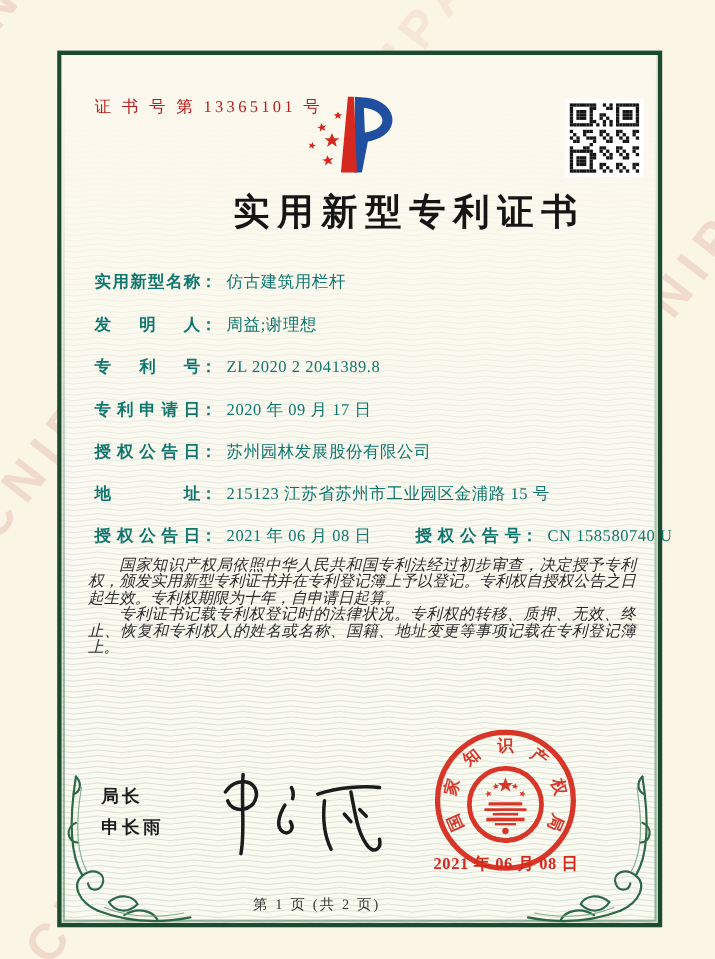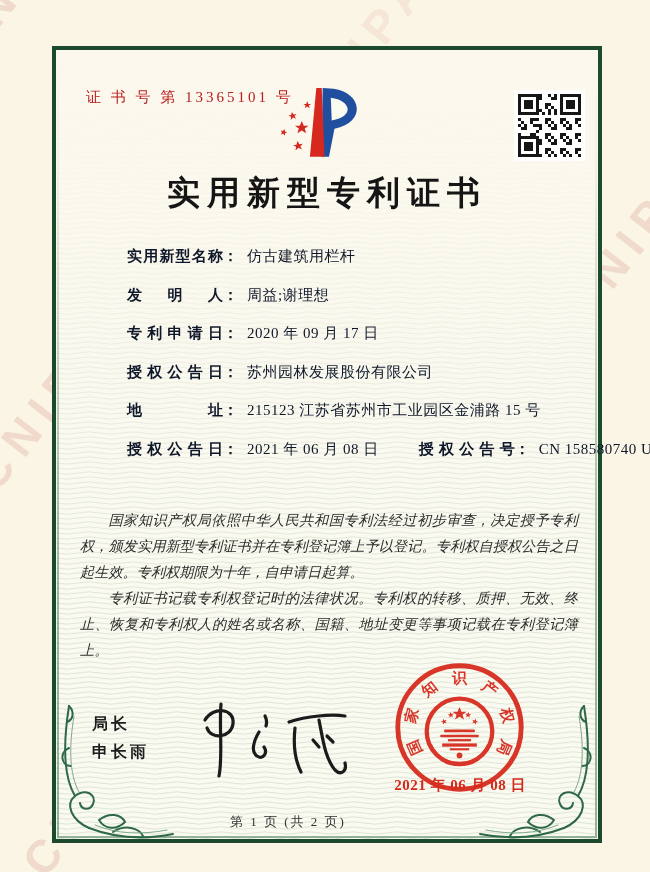--- a/index.html
+++ b/index.html
@@ -37,31 +37,31 @@
     position:absolute;left:86px;top:88px;font-size:15px;color:#b91c1c;letter-spacing:3px;
   }
   .logo{position:absolute;left:270px;top:84px;}
   .qr{
     position:absolute;left:514px;top:90px;background:#ffffff;padding:4px;
     display:grid;grid-template-columns:repeat(21,3px);grid-auto-rows:3px;
   }
   .qr .d{background:#161616;}
   .title{
     position:absolute;left:52px;width:550px;top:171px;text-align:center;
-    font-size:33px;font-weight:700;color:#151515;letter-spacing:7px;
+    font-size:33px;font-weight:700;color:#151515;letter-spacing:7px;padding-left:45px;
   }
   .fields{position:absolute;left:86px;top:247px;width:470px;}
-  .frow{height:23px;margin-bottom:15.5px;font-size:15px;color:#0f172a;white-space:nowrap;margin-left:41px;}
+  .frow{height:23px;margin-bottom:15.5px;font-size:15px;color:#0f766e;white-space:nowrap;}
   .flabel{display:inline-block;width:96px;text-align:justify;text-align-last:justify;font-weight:600;}
   .fcolon{font-weight:600;}
   .fvalue{margin-left:9px;letter-spacing:0.5px;}
   .flabel2{display:inline-block;width:96px;text-align:justify;text-align-last:justify;font-weight:600;margin-left:40px;}
   .paras{
     position:absolute;left:80px;top:507px;width:498px;
-    font-size:14.2px;line-height:26px;color:#2b2b2b;text-align:justify;font-style:italic;
+    font-size:14.2px;line-height:15px;color:#2b2b2b;text-align:justify;font-style:italic;
   }
   .paras p{margin:0;text-indent:2em;}
   .officer{
     position:absolute;left:92px;font-family:"Liberation Sans","DejaVu Sans",sans-serif;
     font-size:16px;font-weight:700;color:#1d1d1d;letter-spacing:3px;
   }
   .officer-title{top:714px;}
   .officer-name{top:742px;text-align:center;}
   .signature{position:absolute;left:193px;top:698px;}
   .signature path{stroke:#1b1b1b;stroke-width:3.2;fill:none;stroke-linecap:round;stroke-linejoin:round;}
@@ -741,20 +741,21 @@
       <div></div>
       <div></div>
       <div class="d"></div>
     </div>
 
   <div class="title">实用新型专利证书</div>
 
   <div class="fields">
       <div class="frow"><span class="flabel">实用新型名称</span><span class="fcolon">：</span><span class="fvalue">仿古建筑用栏杆</span></div>
       <div class="frow"><span class="flabel">发明人</span><span class="fcolon">：</span><span class="fvalue">周益;谢理想</span></div>
+      <div class="frow"><span class="flabel">专利号</span><span class="fcolon">：</span><span class="fvalue">ZL 2020 2 2041389.8</span></div>
       <div class="frow"><span class="flabel">专利申请日</span><span class="fcolon">：</span><span class="fvalue">2020 年 09 月 17 日</span></div>
       <div class="frow"><span class="flabel">授权公告日</span><span class="fcolon">：</span><span class="fvalue">苏州园林发展股份有限公司</span></div>
       <div class="frow"><span class="flabel">地址</span><span class="fcolon">：</span><span class="fvalue">215123 江苏省苏州市工业园区金浦路 15 号</span></div>
       <div class="frow"><span class="flabel">授权公告日</span><span class="fcolon">：</span><span class="fvalue">2021 年 06 月 08 日</span><span class="flabel2">授权公告号</span><span class="fcolon">：</span><span class="fvalue">CN 158580740 U</span></div>
     </div>
 
   <div class="paras">
     <p>国家知识产权局依照中华人民共和国专利法经过初步审查，决定授予专利权，颁发实用新型专利证书并在专利登记簿上予以登记。专利权自授权公告之日起生效。专利权期限为十年，自申请日起算。</p>
     <p>专利证书记载专利权登记时的法律状况。专利权的转移、质押、无效、终止、恢复和专利权人的姓名或名称、国籍、地址变更等事项记载在专利登记簿上。</p>
   </div>

